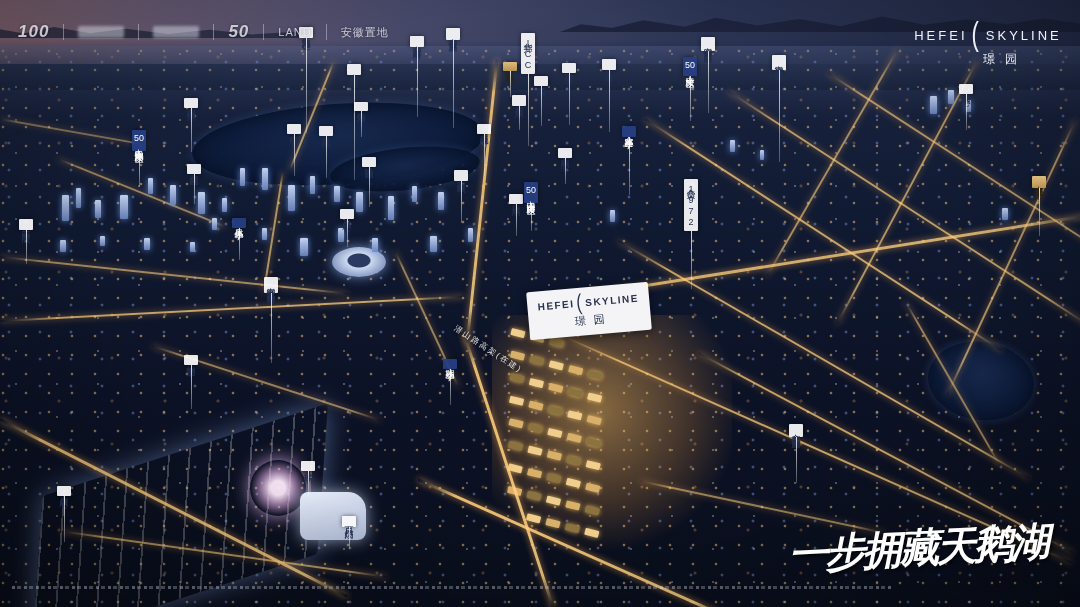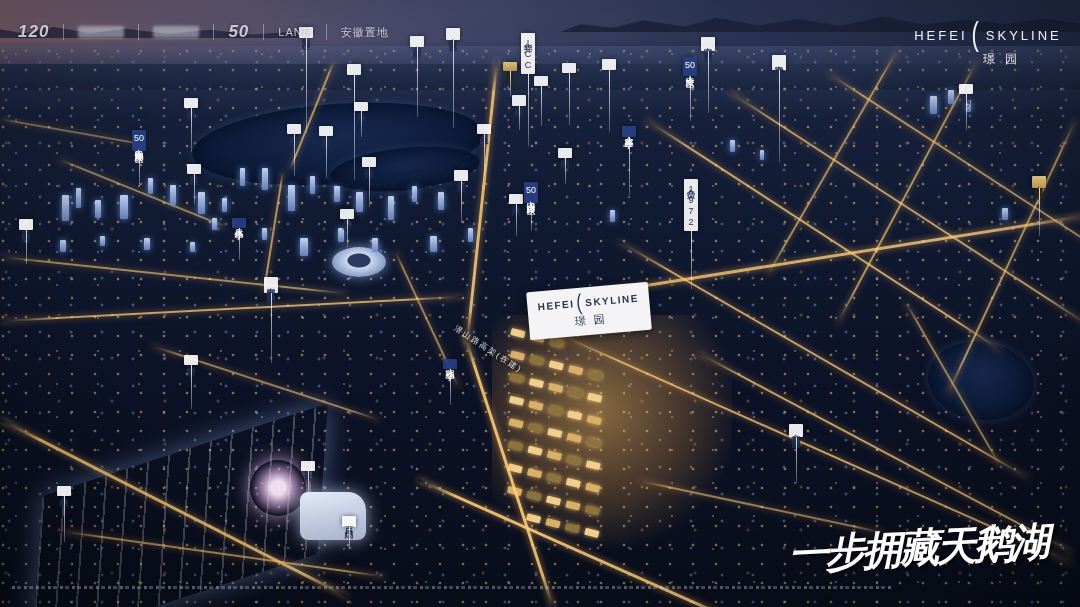--- a/index.html
+++ b/index.html
@@ -259,21 +259,21 @@
       <div class="tag" style="left: 184px; top: 355px;">怡文中学<div class="stem" style="height: 44px;"></div></div>
       <div class="tag blue" style="left: 443px; top: 359px;">明珠小学<div class="stem" style="height: 36px;"></div></div>
       <div class="tag" style="left: 57px; top: 486px;">会展中心<div class="stem" style="height: 46px;"></div></div>
       <div class="tag" style="left: 301px; top: 461px;">正大广场<div class="stem" style="height: 26px;"></div></div>
       <div class="tag" style="left: 342px; top: 516px;">百乐门广场<div class="stem" style="height: 22px;"></div></div>
       <div class="tag" style="left: 789px; top: 424px;">合肥创新创业园<div class="stem" style="height: 46px;"></div></div>
       <div class="road-label" style="left: 455px; top: 322px;">潜山路高架(在建)</div>
     </div>
 
   <div class="logo-row">
-      <div class="plogo big">120</div>
+      <div class="plogo big">100</div>
       <div class="psep"></div>
       <div class="plogo blurred"></div>
       <div class="psep"></div>
       <div class="plogo blurred"></div>
       <div class="psep"></div>
       <div class="plogo big">50</div>
       <div class="psep"></div>
       <div class="plogo">LAND</div>
       <div class="psep"></div>
       <div class="plogo">安徽置地</div>

